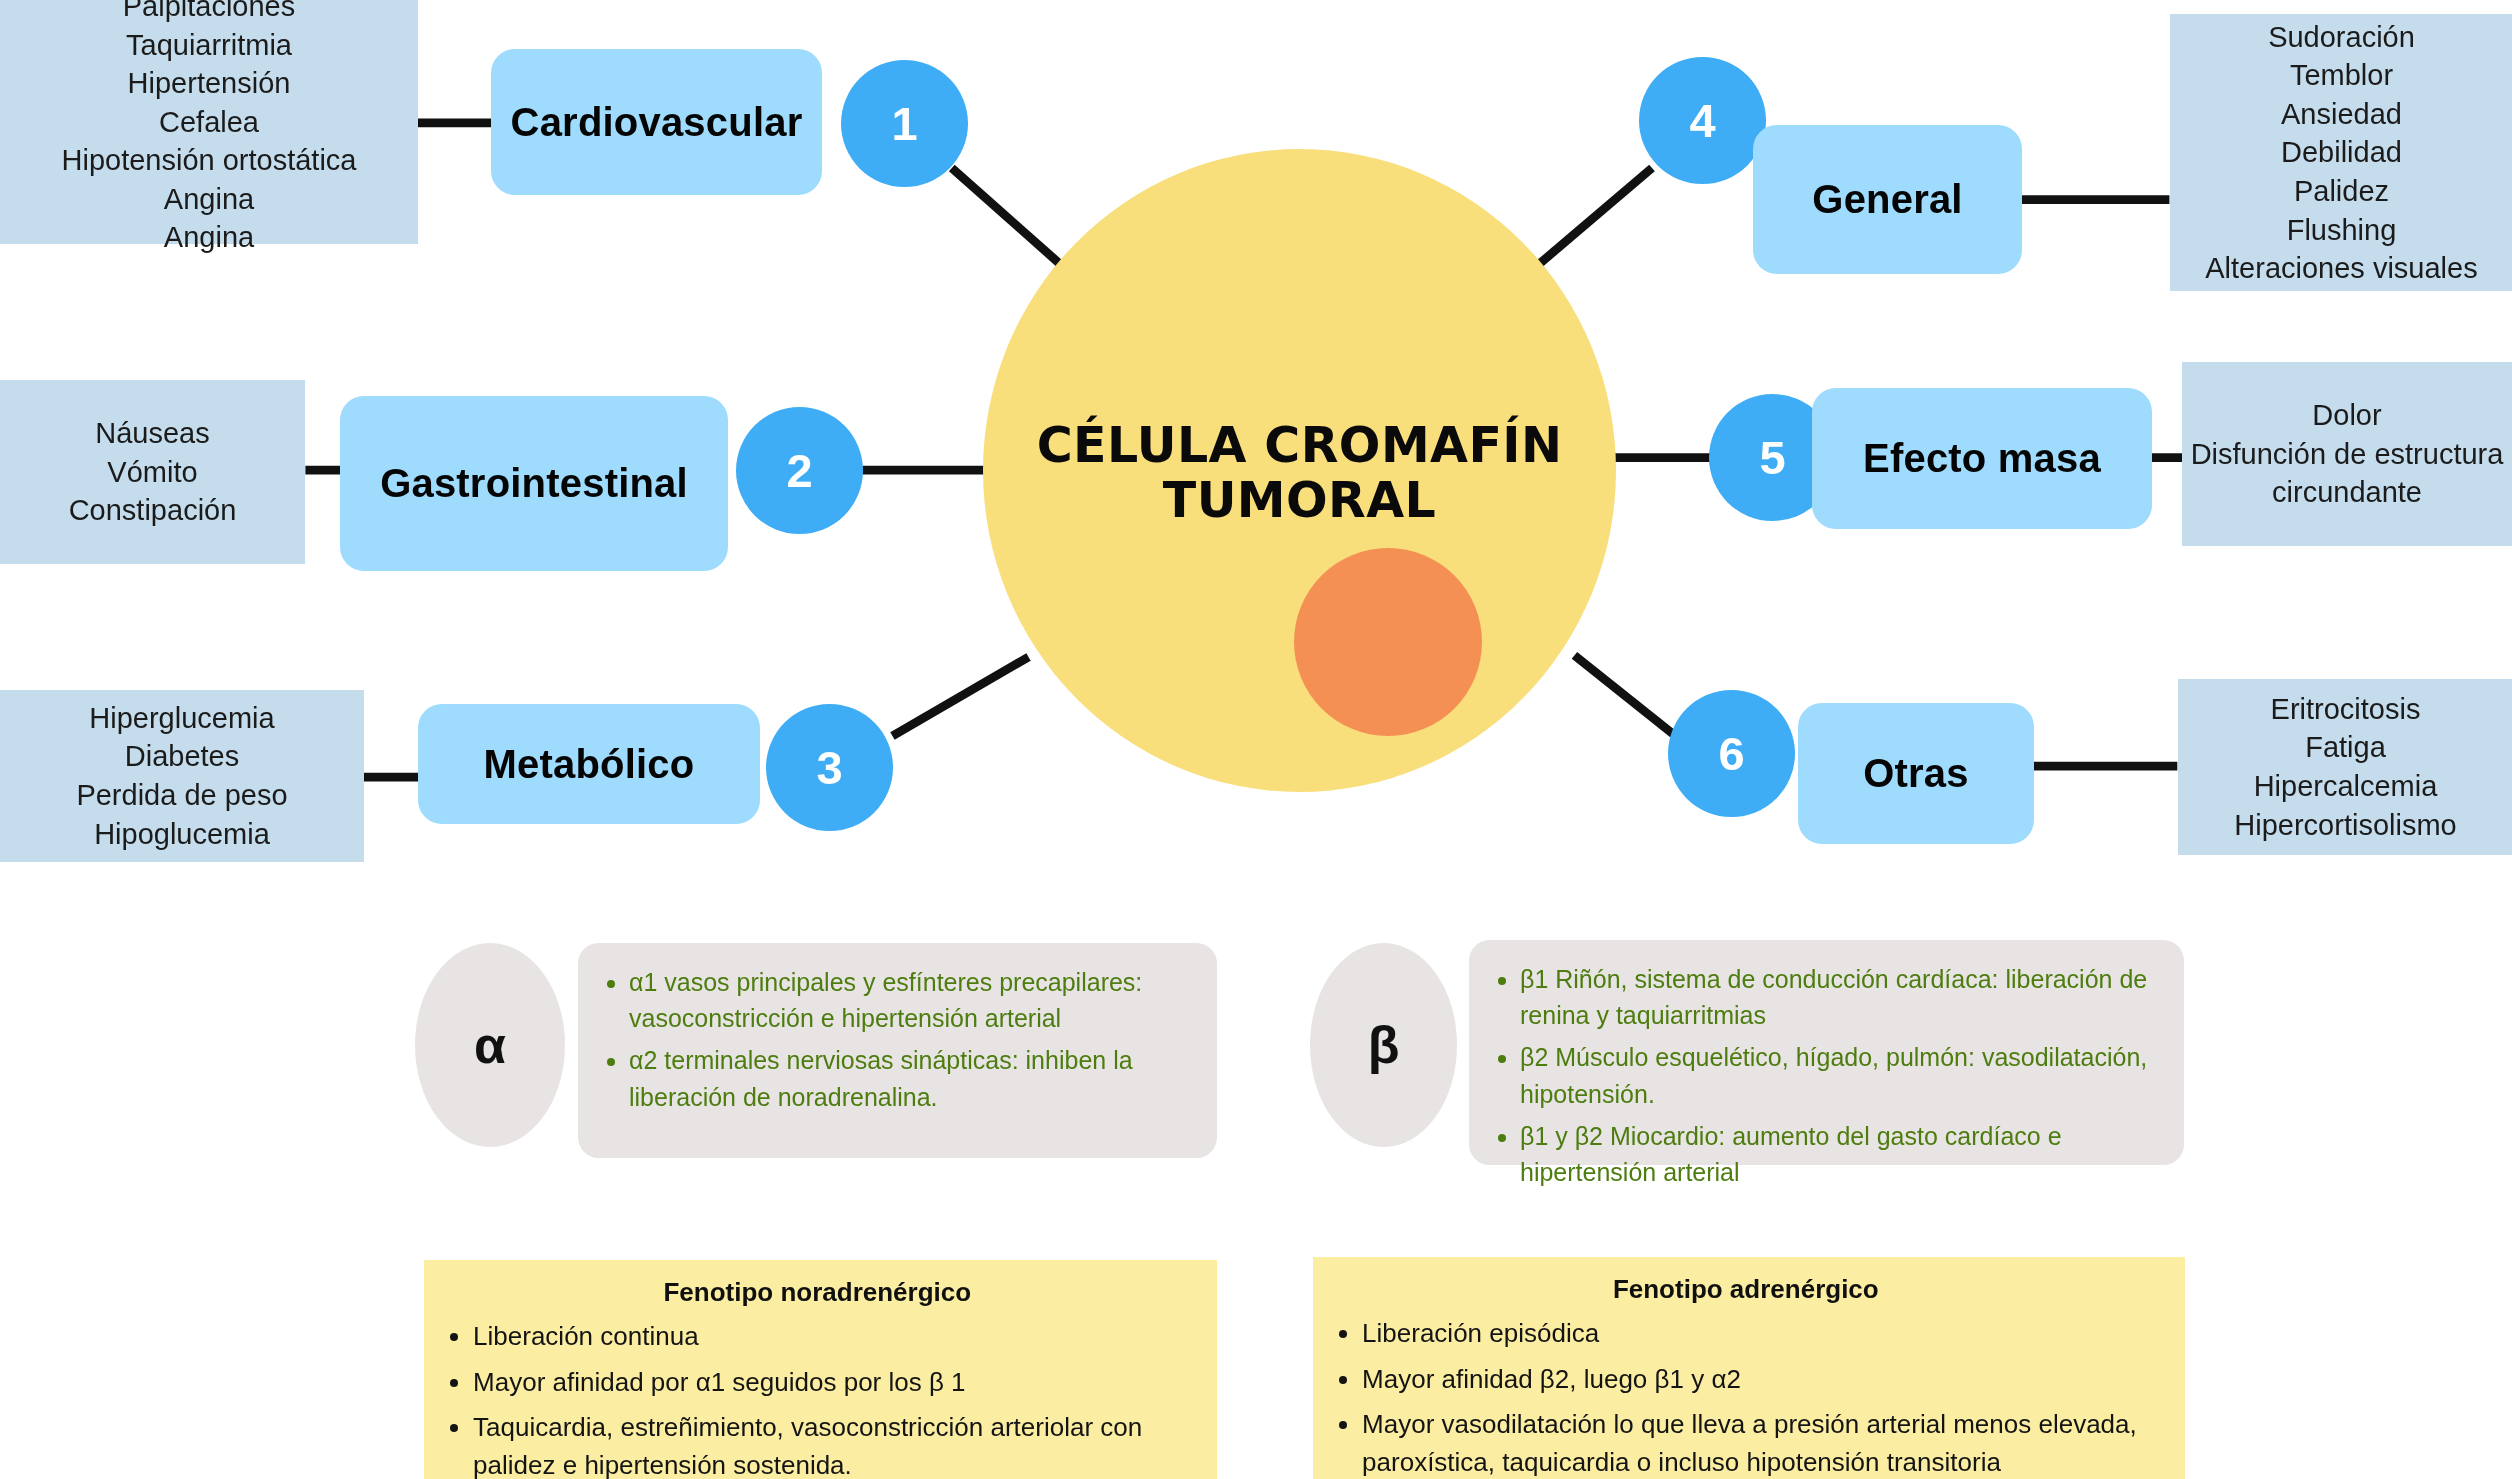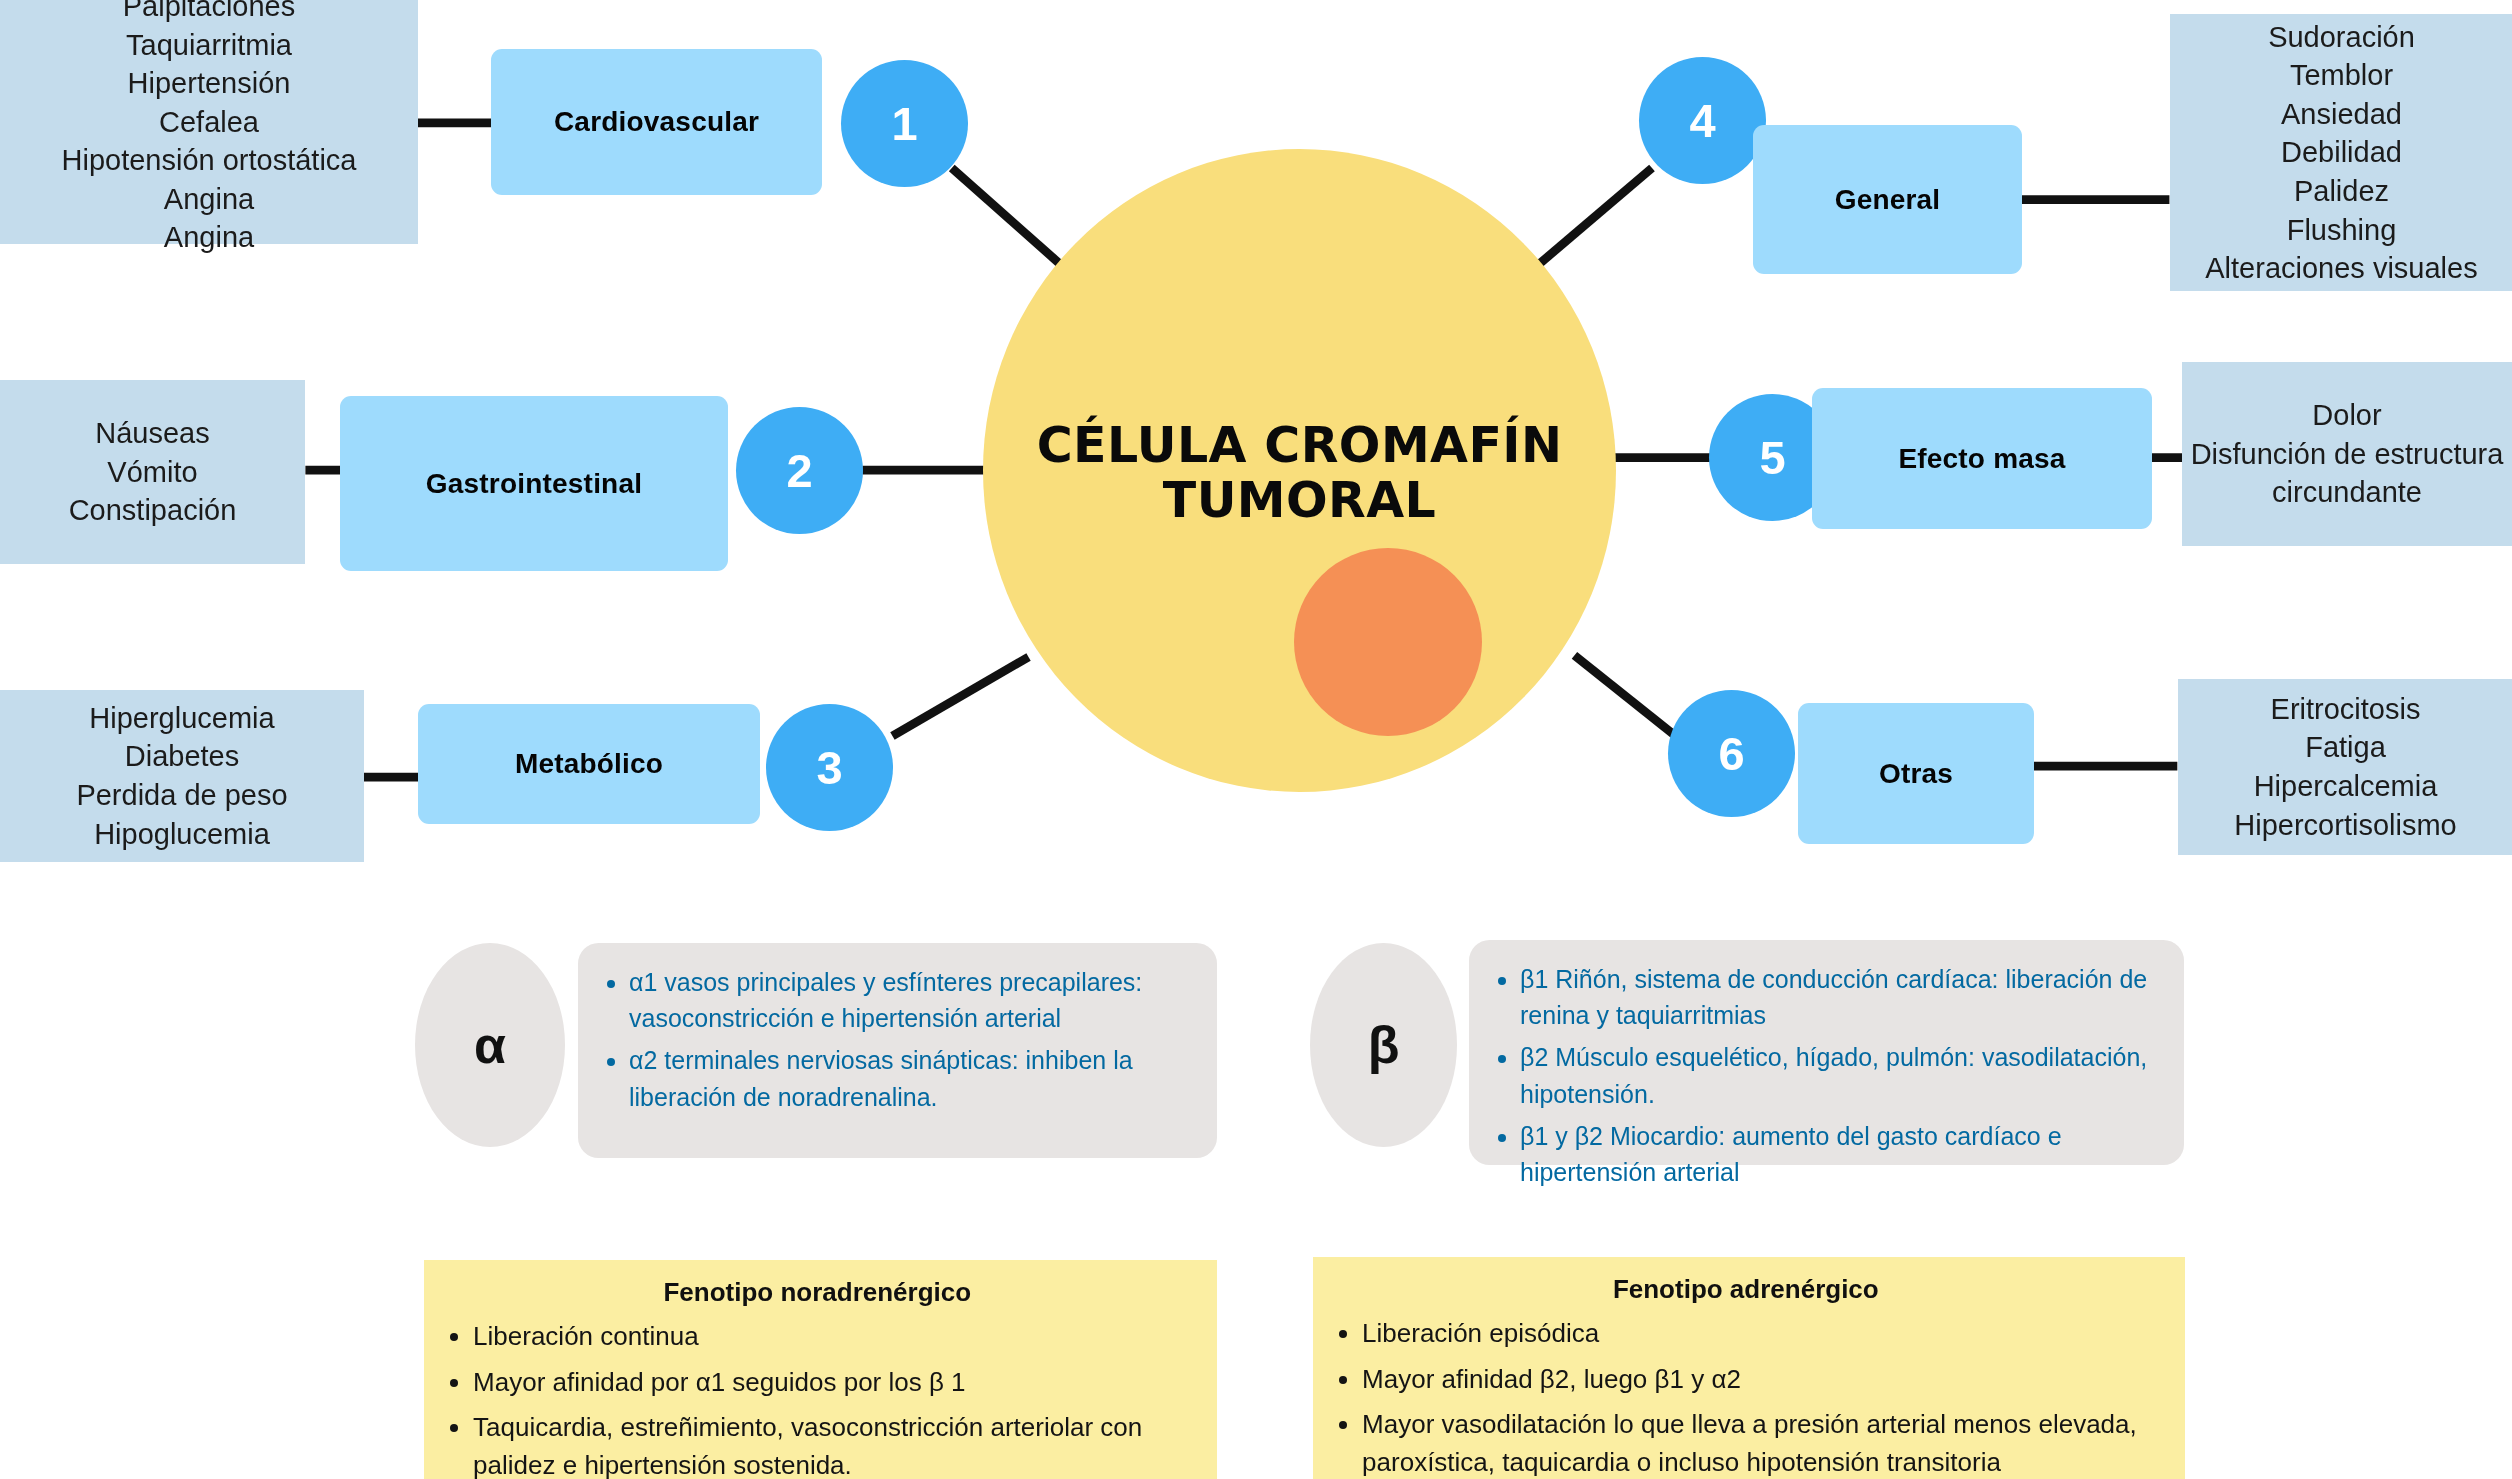--- a/index.html
+++ b/index.html
@@ -38,26 +38,26 @@
     padding:4.7px 8px;
     box-sizing:border-box;
   }
   .symptom-panel .sym-line{display:block;white-space:nowrap;}
   .symptom-panel.wrap .sym-line{white-space:normal;}
 
   
   .category-chip{
     position:absolute;
     background:#9edbfd;
-    border-radius:11px;
+    border-radius:24px;
     display:flex;
     align-items:center;
     justify-content:center;
     font-weight:bold;
-    font-size:28px;
+    font-size:40px;
     letter-spacing:0.2px;
     color:#050505;
     box-sizing:border-box;
   }
 
   
   .num-node{
     position:absolute;
     width:127px;height:127px;
     border-radius:50%;
@@ -118,21 +118,21 @@
     box-sizing:border-box;
     padding:20.6px 27px 20.6px 24px;
   }
   .receptor-card ul{
     margin:0;padding:0 0 0 27px;
     list-style:disc;
   }
   .receptor-card li{
     font-size:25px;
     line-height:1.45;
-    color:#0369a1;
+    color:#4d7c0f;
     margin:0 0 6.3px 0;
   }
   .receptor-card li:last-child{margin-bottom:0;}
 
   
   .phenotype-card{
     position:absolute;
     background:#fbeea2;
     box-sizing:border-box;
     padding:17.4px 27px 20.6px 20.6px;

